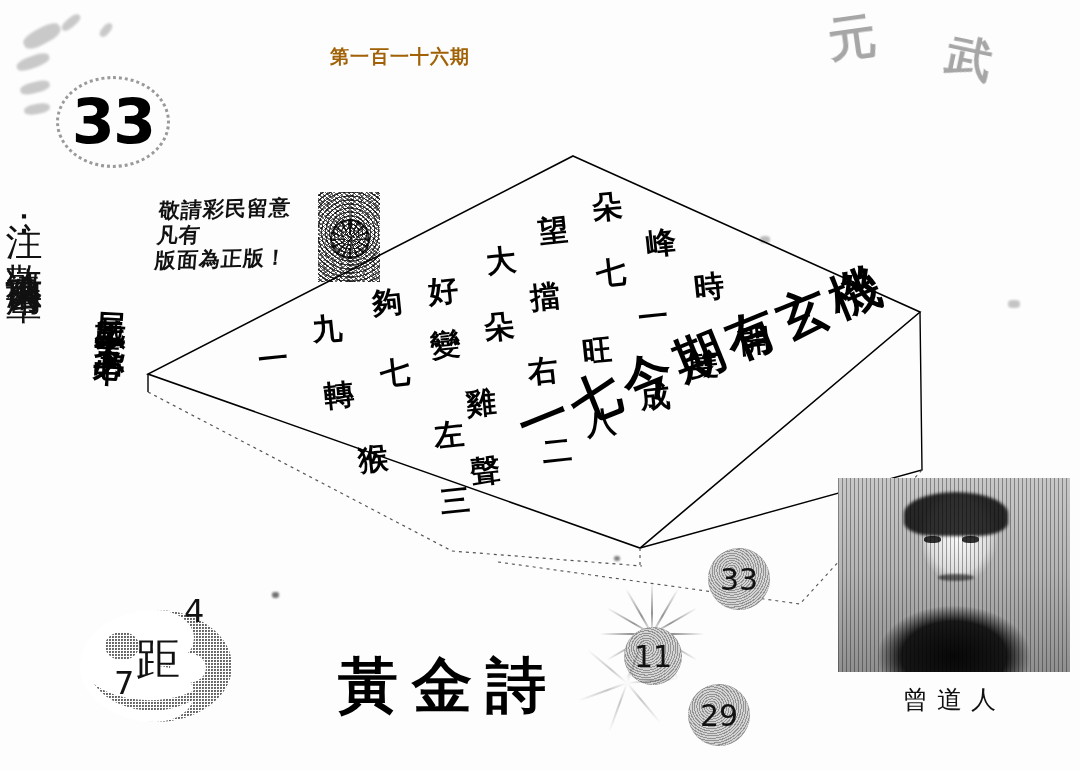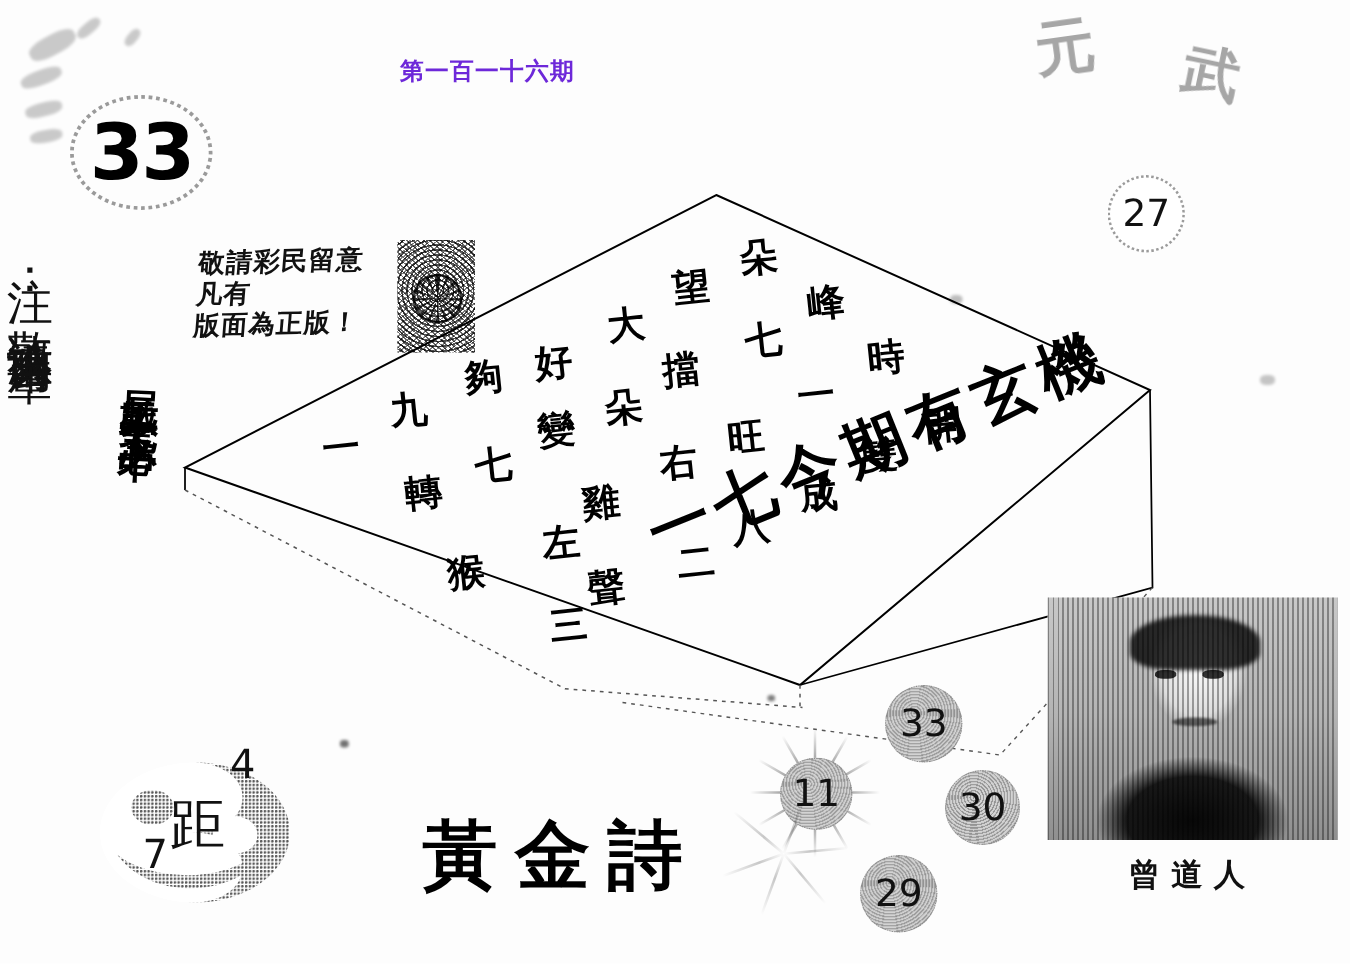--- a/index.html
+++ b/index.html
@@ -17,24 +17,24 @@
     color: #111;
   }
 
   
   .abs { position: absolute; }
   .cjk-serif { font-family: "DejaVu Serif", "Liberation Serif", serif; }
   .cjk-sans  { font-family: "DejaVu Sans", "Liberation Sans", sans-serif; }
 
   
   #issue-line {
-    left: 320px; top: 44px;
+    left: 330px; top: 44px;
     font-size: 19px;
     letter-spacing: 1px;
-    color: #6d28d9;
+    color: #a16207;
     font-weight: 600;
     white-space: nowrap;
   }
 
   
   #main-title {
     left: 232px; top: 58px;
     font-size: 96px;
     font-weight: 900;
     letter-spacing: 12px;
@@ -232,21 +232,21 @@
     left: 100px; top: 96px;
     width: 36px; height: 7px;
     background: rgba(0,0,0,.55);
     border-radius: 50%;
     filter: blur(.8px);
   }
   #portrait-caption {
     margin-top: 11px;
     text-align: center;
     font-size: 25px;
-    font-weight: 700;
+    font-weight: 400;
     letter-spacing: 9px;
     color: #111;
   }
 
   
   .faint-glyph {
     color: #000;
     opacity: .34;
     font-weight: 900;
     filter: blur(.35px);
@@ -268,23 +268,20 @@
   <div id="seal-33" class="abs">
     <span class="num">33</span>
   </div>
 
   <div id="issue-line" class="abs cjk-serif">第一百一十六期</div>
 
 
   <div class="abs faint-glyph cjk-serif" style="left:828px;top:6px;font-size:48px;transform:rotate(-8deg);">元</div>
   <div class="abs faint-glyph cjk-serif" style="left:946px;top:28px;font-size:46px;transform:rotate(12deg);">武</div>
 
-  <div class="abs ball hollow" style="left:886px;top:140px;width:62px;height:62px;">
-    <span>27</span>
-  </div>
 
   <div id="notice-left" class="abs vtext cjk-serif">注：敬请认准公司用章</div>
 
   <div id="tail-numbers" class="abs vtext cjk-serif">尾數二七零五必中</div>
 
   <div id="hand-note" class="abs cjk-serif">
     <div>敬請彩民留意</div>
     <div>凡有</div>
     <div>版面為正版！</div>
   </div>
@@ -355,25 +352,22 @@
     <span style="transform:translate(-50%,0) rotate(210deg);"></span>
     <span style="transform:translate(-50%,0) rotate(240deg);"></span>
     <span style="transform:translate(-50%,0) rotate(270deg);"></span>
     <span style="transform:translate(-50%,0) rotate(300deg);"></span>
     <span style="transform:translate(-50%,0) rotate(330deg);"></span>
   </div>
 
   <div class="abs ball filled" style="left:708px;top:548px;width:62px;height:62px;">
     <span>33</span>
   </div>
-  <div class="abs ball filled" style="left:624px;top:606px;width:58px;height:58px;text-align:center;">
+  <div class="abs ball filled" style="left:624px;top:627px;width:58px;height:58px;text-align:center;">
     <span>11</span>
-  </div>
-  <div class="abs ball filled" style="left:756px;top:616px;width:60px;height:60px;">
-    <span>30</span>
   </div>
   <div class="abs ball filled" style="left:688px;top:684px;width:62px;height:62px;">
     <span>29</span>
   </div>
 
   <div id="yinyang" class="abs">
     <svg viewBox="0 0 160 118" width="160" height="118">
       <defs>
         <pattern id="grainy" width="3" height="3" patternUnits="userSpaceOnUse">
           <rect width="3" height="3" fill="#ffffff"></rect>

